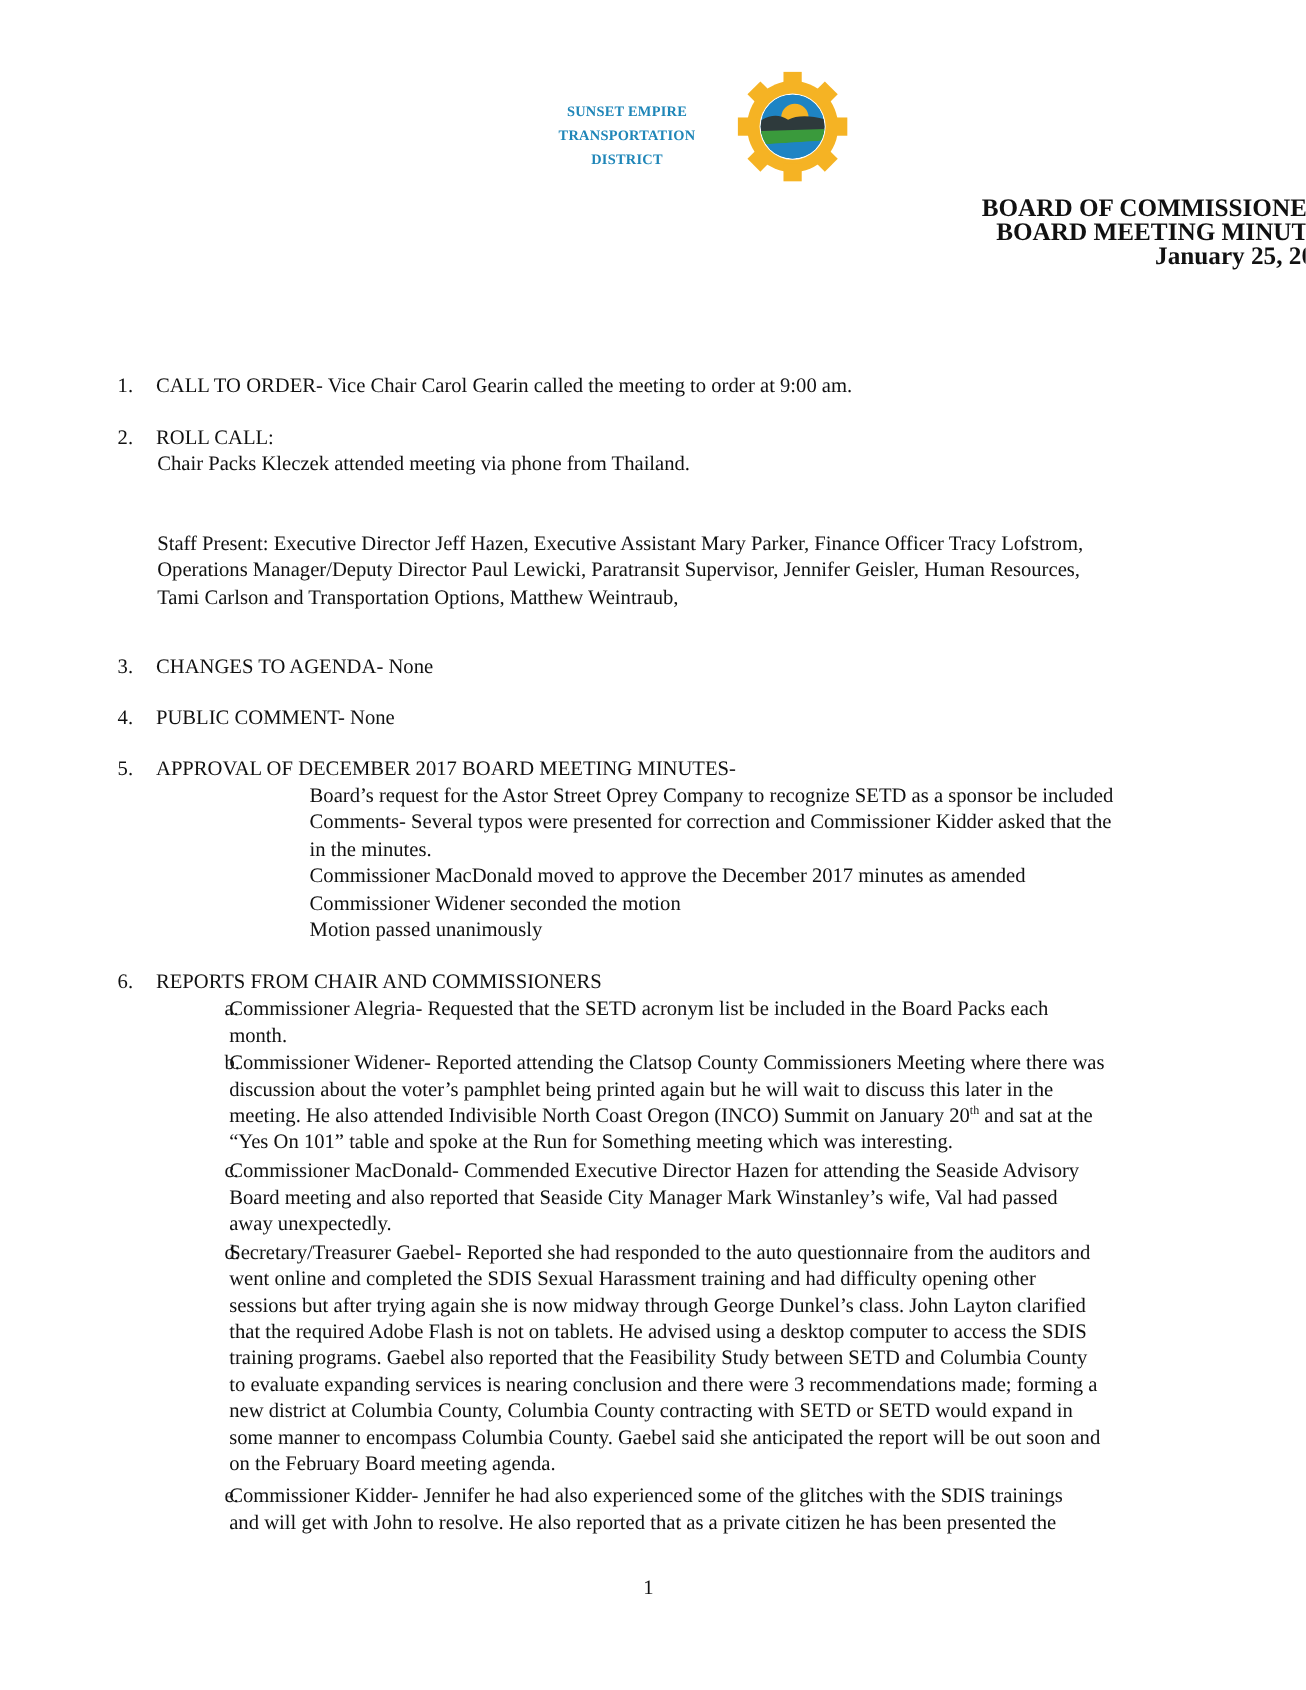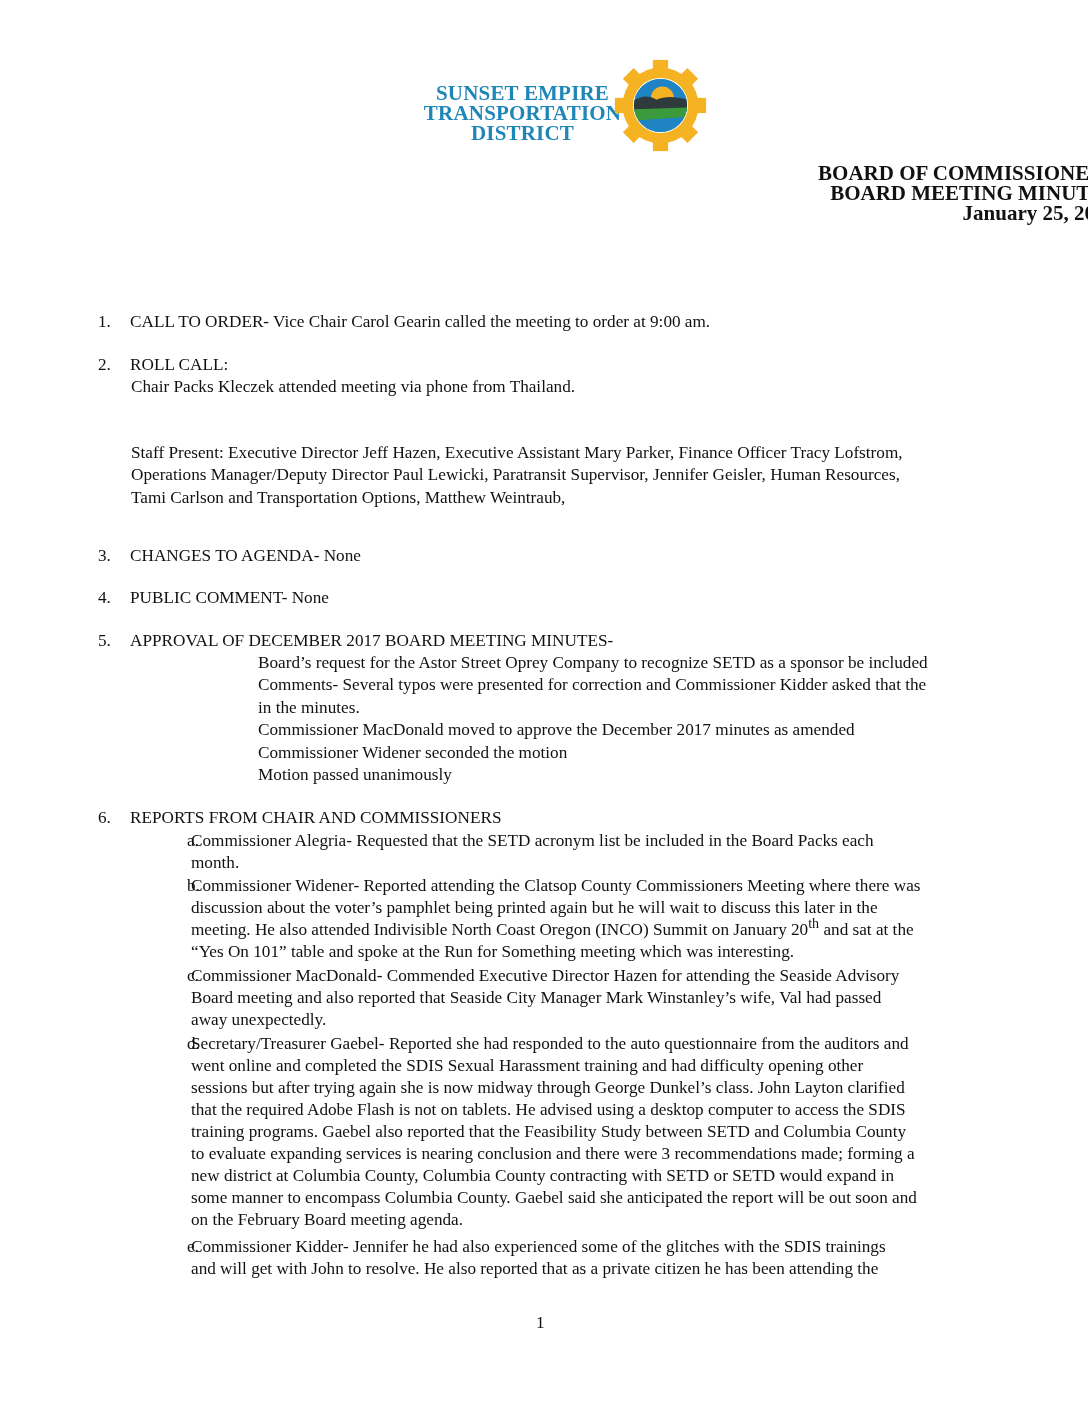--- a/index.html
+++ b/index.html
@@ -3,39 +3,39 @@
 <meta charset="utf-8">
 <style>
   html, body { margin: 0; padding: 0; background: #ffffff; }
   body {
     width: 1088px; height: 1408px; position: relative; overflow: hidden;
     font-family: "Liberation Serif", serif; color: #111; font-size: 17.2px; line-height: 22.4px;
   }
   .header { position: absolute; left: 0; top: 55px; width: 1088px; }
   .org-name {
     position: absolute; left: 420px; top: 28px; width: 205px; text-align: center;
-    color: #1f86b8; font-weight: bold; font-size: 21px; line-height: 20px; letter-spacing: 0.2px;
+    color: #1f86b8; font-weight: bold; font-size: 12px; line-height: 20px; letter-spacing: 0.2px;
   }
   .logo { position: absolute; left: 613px; top: 3px; width: 95px; height: 95px; }
   .titles {
     position: absolute; left: 0; top: 108px; width: 1088px; text-align: right;
     font-weight: bold; font-size: 21px; line-height: 20px; padding-left: 28px;
   }
   .titles div { margin-left: 50px; }
   .titles .date { margin-left: 60px; }
   .sec { position: absolute; left: 98px; }
   .num { position: absolute; left: 0; width: 24px; }
   .sec .txt { position: absolute; left: 32px; white-space: nowrap; }
   .block { position: absolute; left: 131px; white-space: nowrap; }
   .para { position: absolute; white-space: nowrap; }
   .sub { position: absolute; left: 163px; }
   .sub .letter { position: absolute; left: 24px; width: 20px; }
   .sub .line { position: absolute; left: 28px; white-space: nowrap; }
   .page-num { position: absolute; left: 536px; top: 1312px; }
-  sup { font-size: 14px; line-height: 0; vertical-align: super; }
+  sup { font-size: 10px; line-height: 0; vertical-align: super; }
 </style>
 </head>
 <body>
 
 <div class="header">
   <div class="org-name">
     <div>SUNSET EMPIRE</div>
     <div>TRANSPORTATION</div>
     <div>DISTRICT</div>
   </div>
@@ -149,16 +149,16 @@
   <div class="line" style="top:88px">training programs. Gaebel also reported that the Feasibility Study between SETD and Columbia County</div>
   <div class="line" style="top:110px">to evaluate expanding services is nearing conclusion and there were 3 recommendations made; forming a</div>
   <div class="line" style="top:132px">new district at Columbia County, Columbia County contracting with SETD or SETD would expand in</div>
   <div class="line" style="top:154px">some manner to encompass Columbia County. Gaebel said she anticipated the report will be out soon and</div>
   <div class="line" style="top:176px">on the February Board meeting agenda.</div>
 </div>
 
 <div class="sub" style="top:1236px">
   <span class="letter">e.</span>
   <div class="line" style="top:0">Commissioner Kidder- Jennifer he had also experienced some of the glitches with the SDIS trainings</div>
-  <div class="line" style="top:22px">and will get with John to resolve.  He also reported that as a private citizen he has been attending the</div>
+  <div class="line" style="top:22px">and will get with John to resolve.  He also reported that as a private citizen he has been presented the</div>
 </div>
 
 <div class="page-num">1</div>
 
 </body></html>

